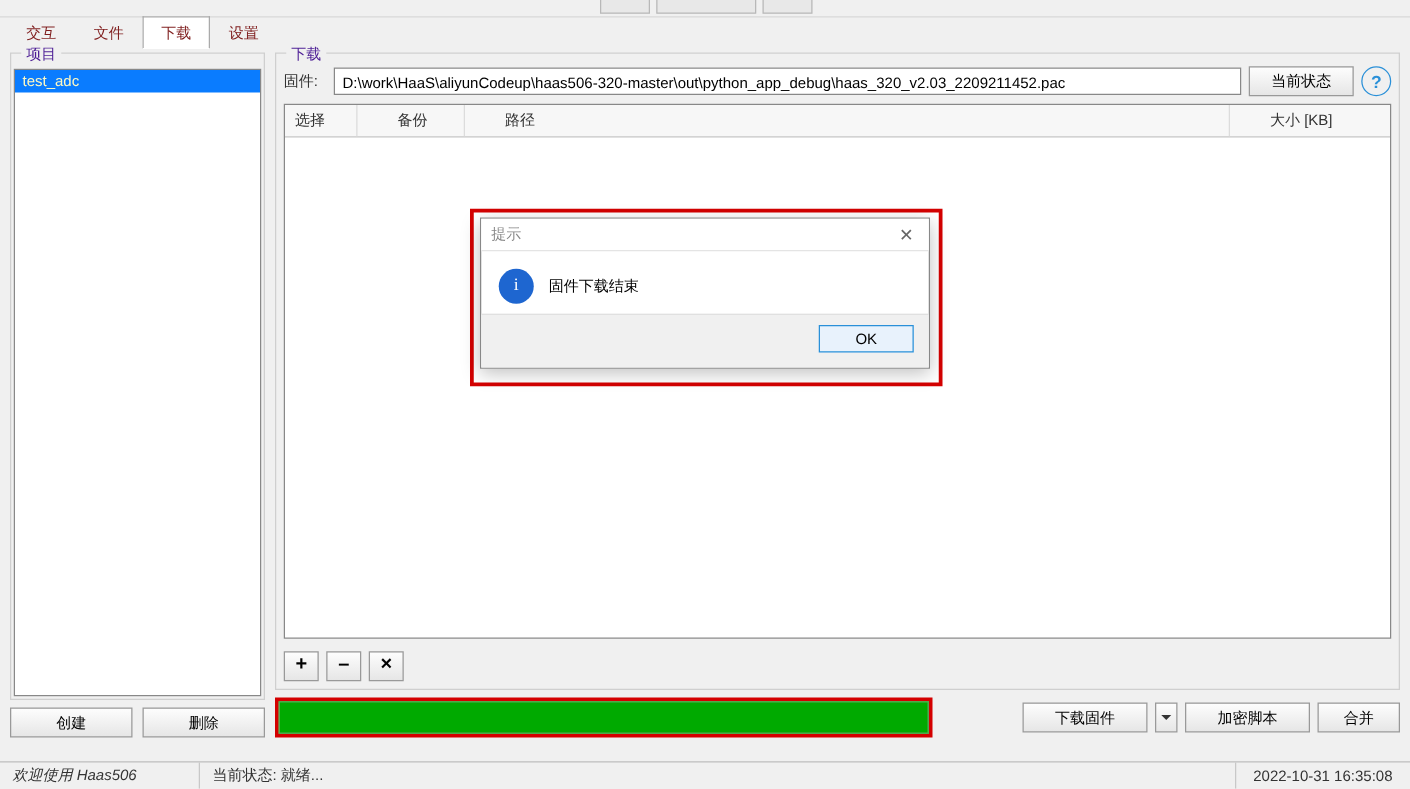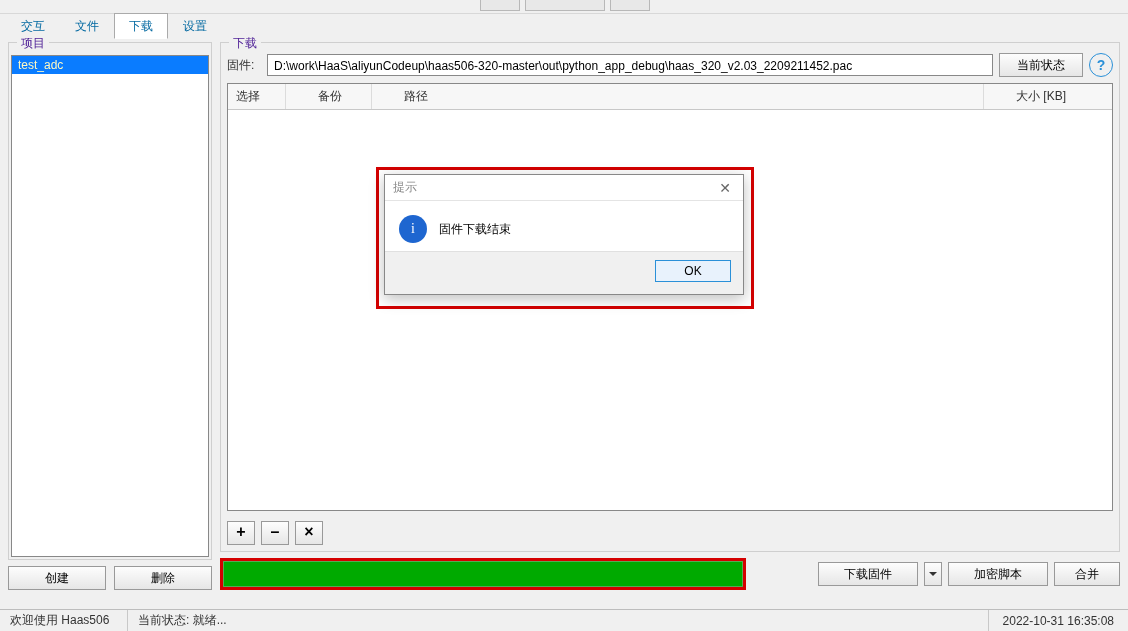--- a/index.html
+++ b/index.html
@@ -5,21 +5,21 @@
 * { box-sizing: border-box; font-family: "Microsoft YaHei", "SimSun", sans-serif; font-size: 12px; }
 html, body { margin:0; padding:0; width:1128px; height:631px; background:#f0f0f0; overflow:hidden; }
 .window { width:1128px; height:631px; background:#f0f0f0; position:relative; }
 
 
 .topstrip { height:14px; background:#f0f0f0; border-bottom:1px solid #d8d8d8; position:relative; }
 .topstrip .tbbox { position:absolute; top:-3px; height:14px; border:1px solid #b8b8b8; background:#e8e8e8; }
 
 
 .tabs { height:24px; display:flex; align-items:flex-end; padding-left:6px; background:#f0f0f0; }
-.tab { padding:4px 14px 3px; border:1px solid transparent; border-bottom:none; color:#0369a1; cursor:default; }
+.tab { padding:4px 14px 3px; border:1px solid transparent; border-bottom:none; color:#7f1d1d; cursor:default; }
 .tab.active { background:#fff; border-color:#aaa; border-bottom:1px solid #fff; position:relative; top:1px; }
 
 
 .mainrow { display:flex; height:556px; padding:4px 8px 4px 8px; gap:8px; }
 
 
 .leftcol { width:204px; display:flex; flex-direction:column; }
 .group { border:1px solid #cfcfcf; background:#f0f0f0; position:relative; }
 .group-label { position:absolute; top:-8px; left:8px; background:#f0f0f0; padding:0 4px; color:#4c1d95; }
 .left-group { flex:1; padding:10px 2px 2px; display:flex; flex-direction:column; }
@@ -162,21 +162,21 @@
     <div class="dlg-body">
       <div class="info-icon">i</div>
       <span>固件下载结束</span>
     </div>
     <div class="dlg-foot">
       <div class="ok-btn">OK</div>
     </div>
   </div>
 
   <div class="statusbar">
-    <div class="cell" style="width:128px;">欢迎使用 Haas506</div>
+    <div class="cell" style="width:160px;font-style:italic;">欢迎使用 Haas506</div>
     <div class="cell flex">
       <span>当前状态:</span>&nbsp;
       <span>就绪...</span>
     </div>
     <div class="time">2022-10-31 16:35:08</div>
   </div>
 
 </div>
 
 </body></html>

